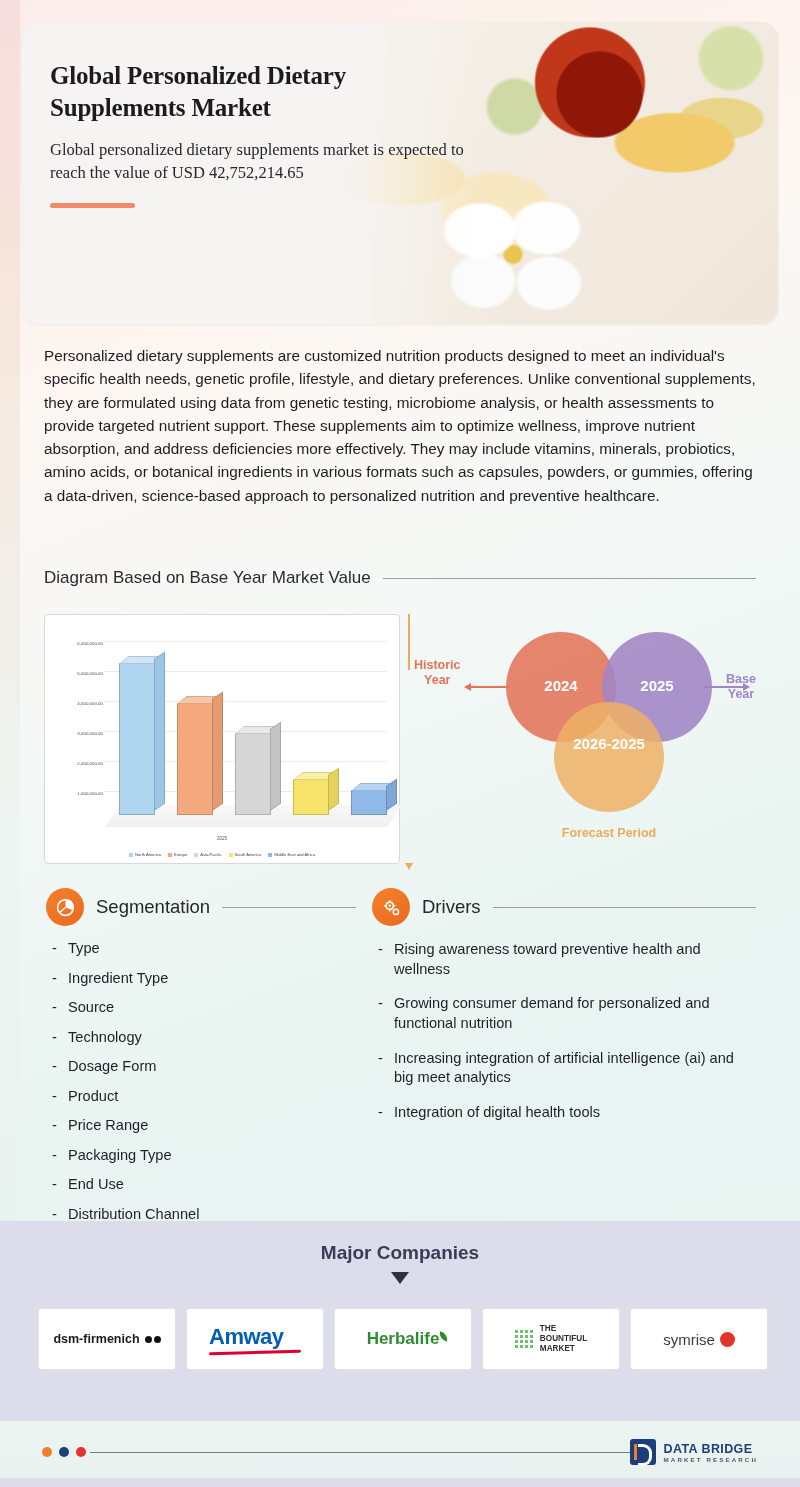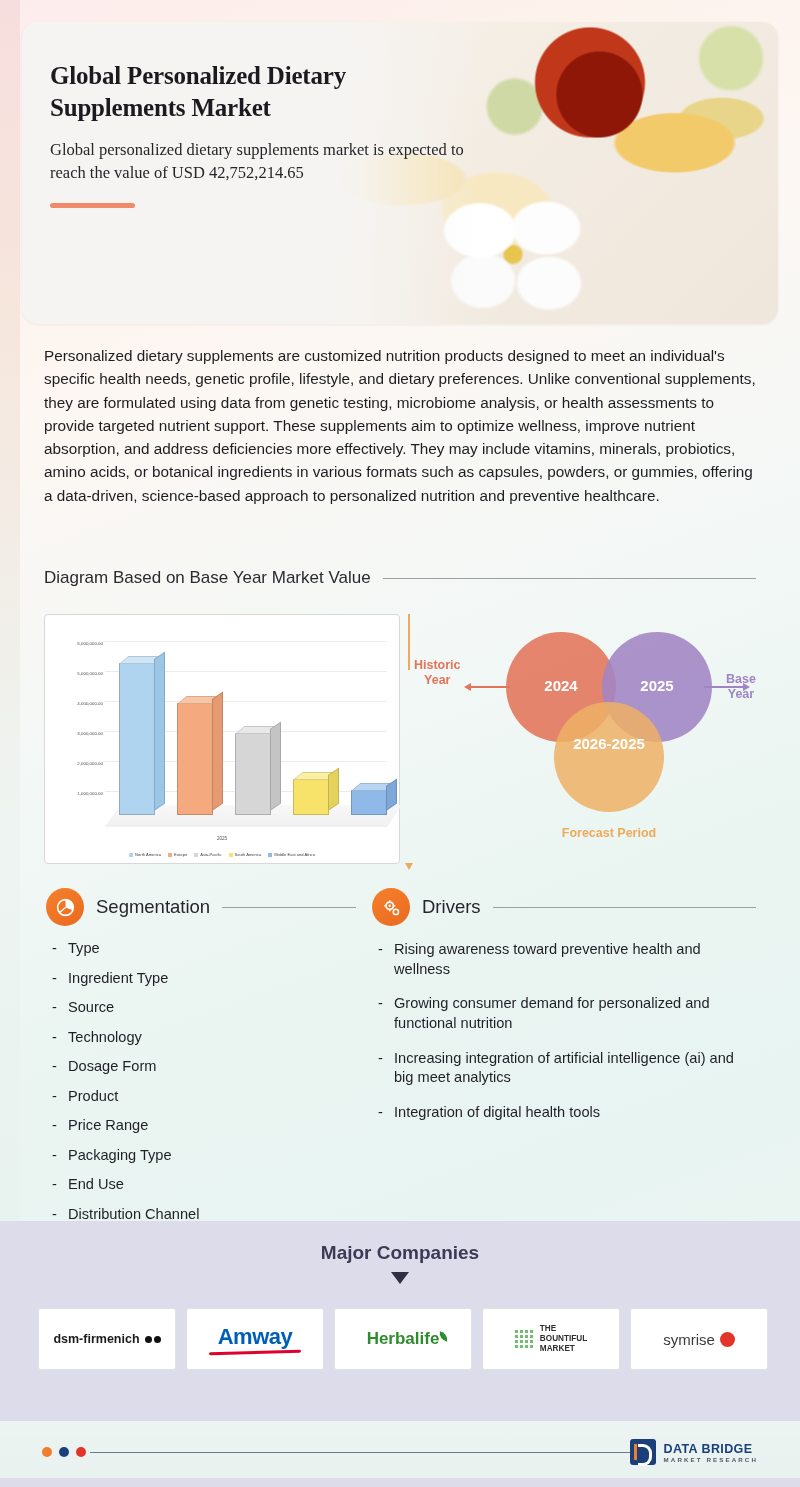--- a/index.html
+++ b/index.html
@@ -191,21 +191,21 @@
     border-left: 9px solid transparent; border-right: 9px solid transparent; border-top: 12px solid #2f2f44;
   }
   .logos { position: absolute; left: 38px; top: 87px; display: flex; gap: 10px; }
   .logo-box {
     width: 138px; height: 62px; background: #fff; border: 1px solid #e2e2e2; border-radius: 3px;
     display: flex; align-items: center; justify-content: center;
   }
   .lg-dsm { font-size: 12.5px; font-weight: 700; color: #1c1c1c; display:flex; align-items:center; gap:5px;}
   .lg-dsm .dots { display:flex; gap:2px; }
   .lg-dsm .dots i { width:7px; height:7px; border-radius:50%; background:#111; display:block;}
-  .lg-amway { text-align: center; }
+  .lg-amway { }
   .lg-amway .w { font-size: 22px; font-weight: 700; color: #005eb8; letter-spacing: -.5px; }
   .lg-amway .u { width: 92px; height: 3px; background: #e0002d; margin: 1px auto 0; border-radius: 2px; transform: rotate(-1.5deg); }
   .lg-herb { font-size: 17px; font-weight: 700; color: #2e8b2e; position: relative; }
   .lg-herb .leaf { position: absolute; right: -9px; top: 3px; width: 9px; height: 9px; background: #2e8b2e;
                    border-radius: 0 100% 0 100%; transform: rotate(10deg); }
   .lg-bount { display: flex; align-items: center; gap: 7px; }
   .lg-bount .grid { display: grid; grid-template-columns: repeat(4, 3px); gap: 2px; }
   .lg-bount .grid i { width: 3px; height: 3px; background: #6fbf6f; display: block; }
   .lg-bount .txt { font-size: 8.2px; font-weight: 700; color: #2f2f2f; line-height: 1.25; }
   .lg-sym { display: flex; align-items: center; gap: 5px; }

